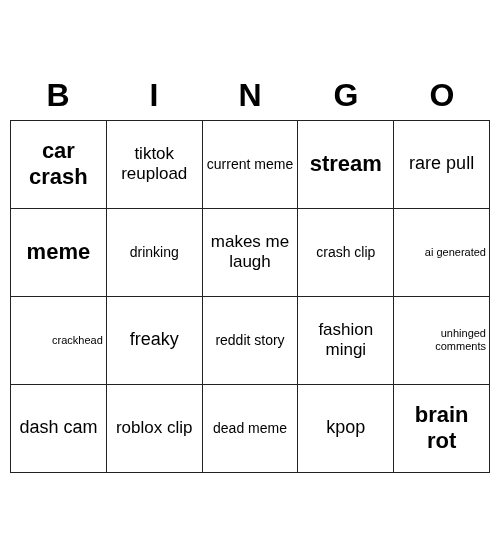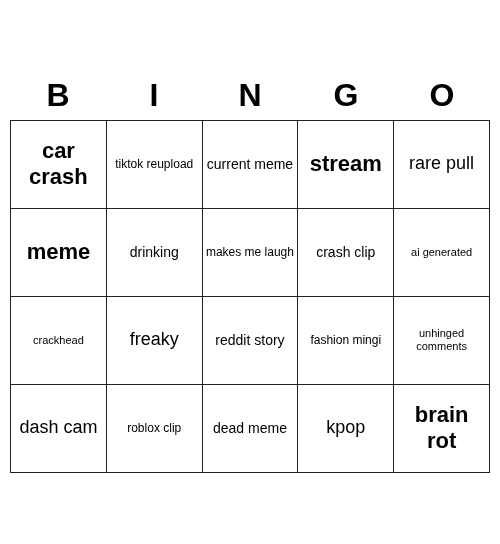--- a/index.html
+++ b/index.html
@@ -36,22 +36,22 @@
       height: 88px;
       width: 96px;
     }
     .cell-text {
       display: block;
       line-height: 1.2;
     }
     .size-xl { font-size: 22px; font-weight: bold; }
     .size-lg { font-size: 18px; font-weight: normal; }
     .size-md { font-size: 14px; }
-    .size-sm { font-size: 12px; }
-    .size-xs { font-size: 11px; }
+    .size-sm { font-size: 17px; }
+    .size-xs { font-size: 11px; text-align: right; }
     .free-cell { font-size: 20px; font-weight: bold; font-style: italic; }
   </style>
 </head>
 <body>
 
 <div style="display:flex; flex-direction:column; width:480px;">
 
   <div class="bingo-header">
   <div class="bingo-header-cell">B</div>
       <div class="bingo-header-cell">I</div>

